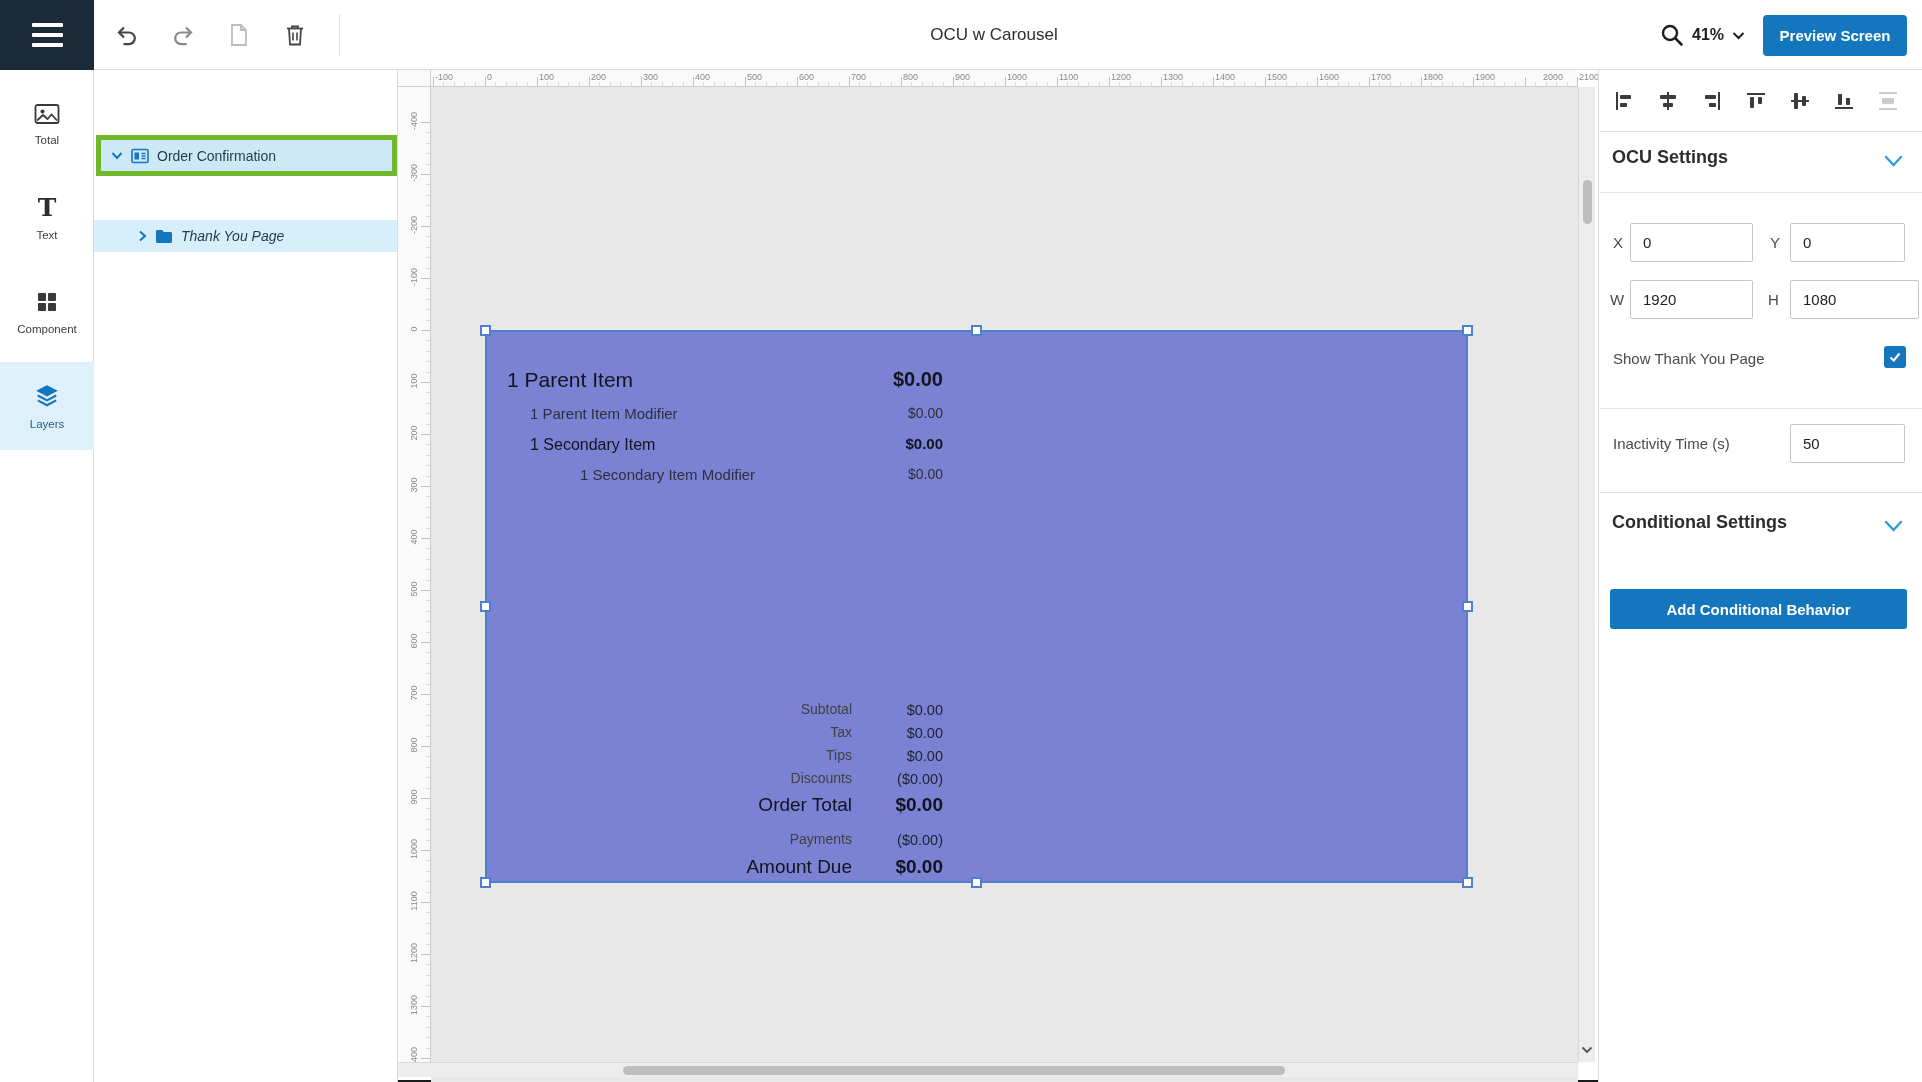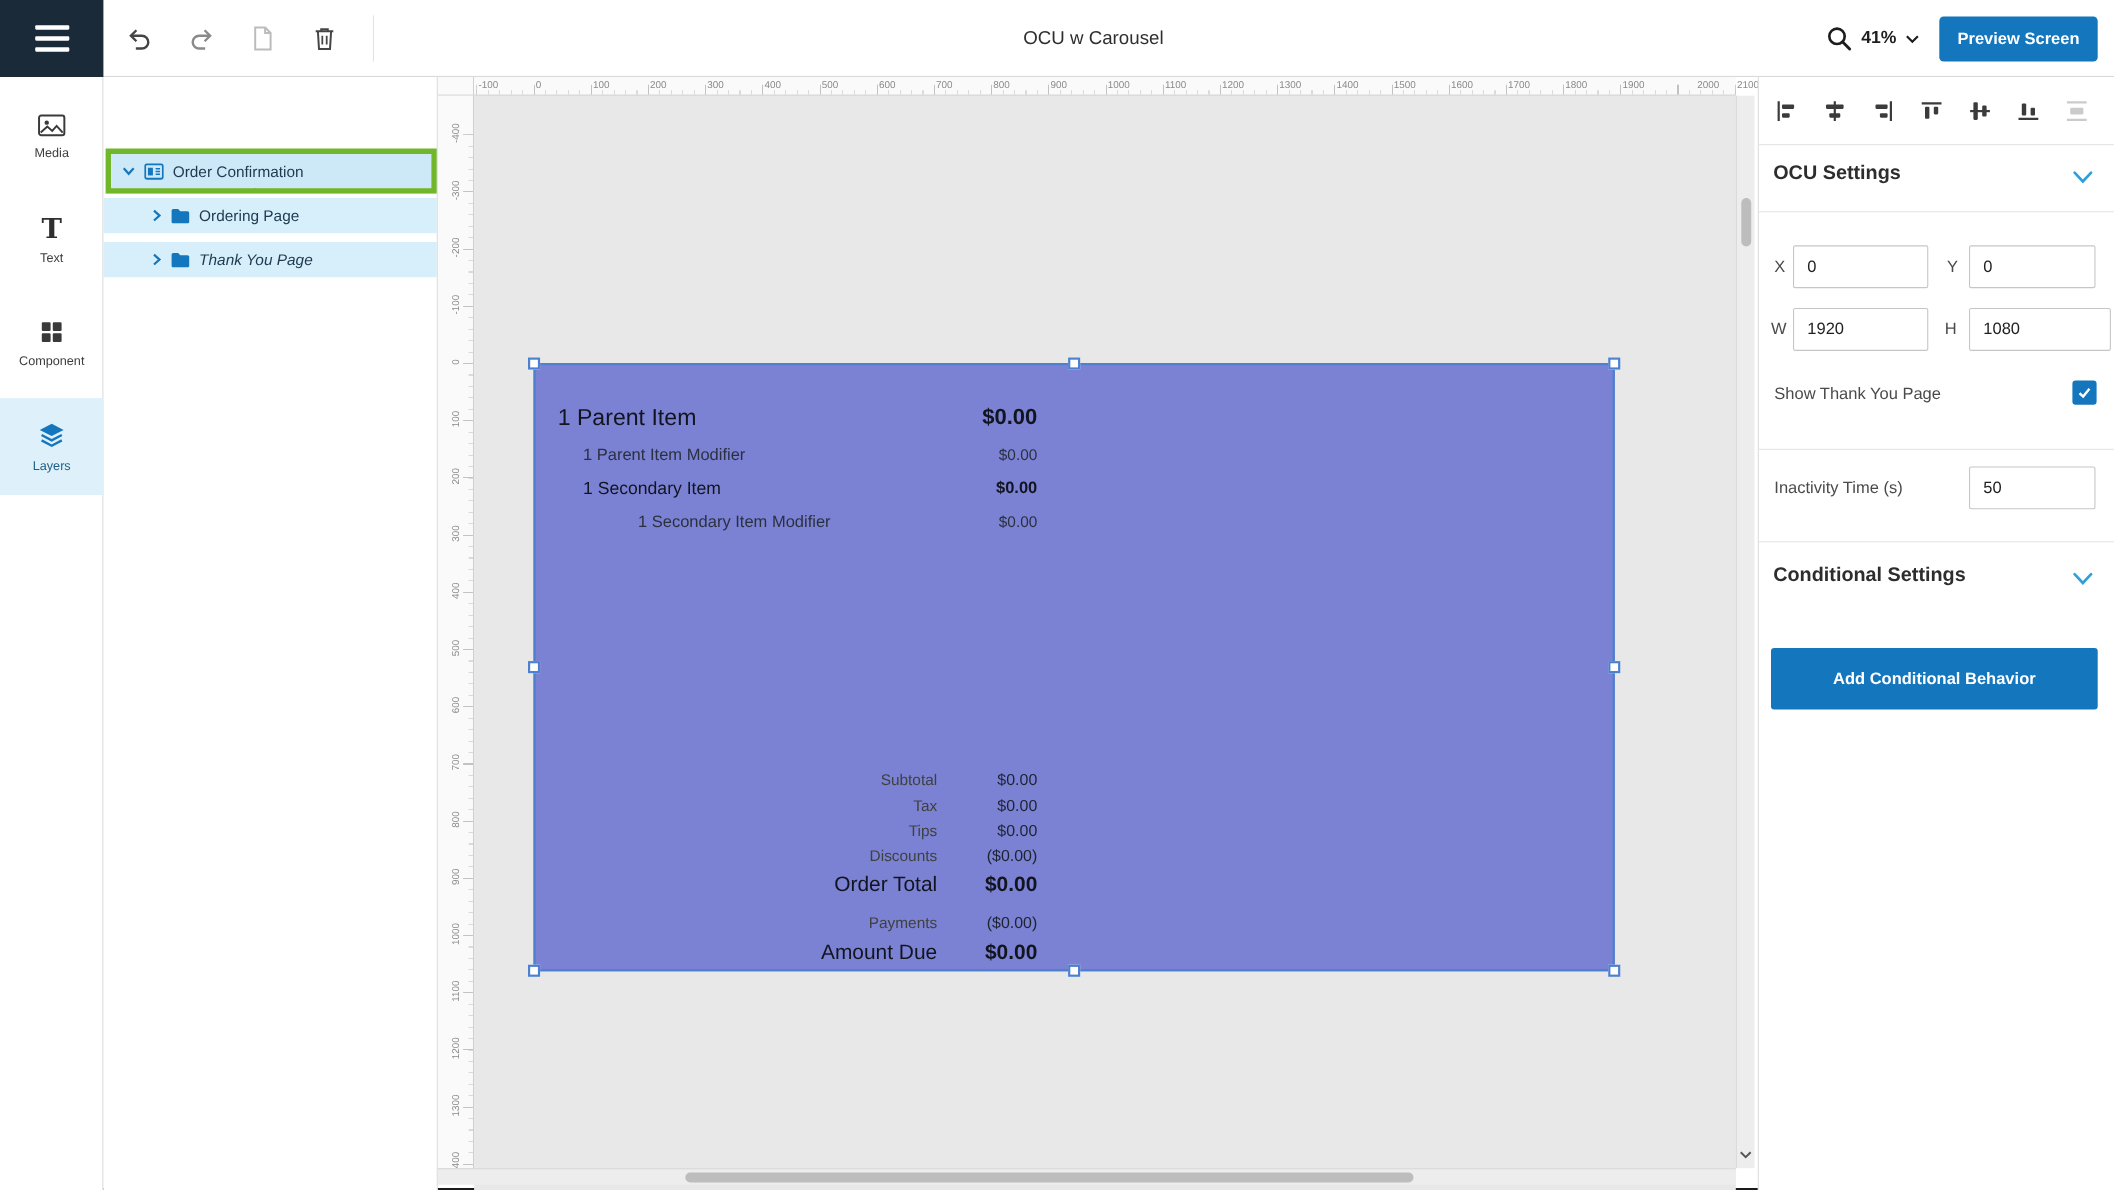--- a/index.html
+++ b/index.html
@@ -94,21 +94,21 @@
   
   .right-panel { position:absolute; left:1598px; top:70px; width:324px; height:1012px; background:#fff; border-left:1px solid #ddd; z-index:8; }
   .align-toolbar { position:absolute; left:1613px; top:87px; display:flex; gap:22px; z-index:9; }
   .align-toolbar button { width:22px; height:28px; display:flex; align-items:center; justify-content:center; }
   .rp-div { position:absolute; left:1598px; width:324px; height:1px; background:#e5e5e5; z-index:9; }
   .sec-header { position:absolute; left:1612px; font-size:18px; font-weight:700; color:#2d2d2d; z-index:9; white-space:nowrap; }
   .sec-chevron { position:absolute; left:1884px; z-index:9; }
   .fld-label { position:absolute; font-size:15px; color:#4a4a4a; z-index:9; white-space:nowrap; }
   .fld { position:absolute; height:39px; border:1px solid #c6c6c6; border-radius:2px; font-size:15px; color:#1f1f1f; padding:0 12px; background:#fff; z-index:9; font-family:inherit; outline:none; }
   .checkbox { position:absolute; left:1884px; top:346px; width:22px; height:22px; background:#1476bd; border-radius:3px; display:flex; align-items:center; justify-content:center; z-index:9; }
-  .add-cb-btn { position:absolute; left:1610px; top:589px; width:297px; height:56px; background:#1476bd; color:#fff; font-size:15px; font-weight:600; border-radius:3px; display:flex; align-items:center; justify-content:center; z-index:9; }
+  .add-cb-btn { position:absolute; left:1610px; top:589px; width:297px; height:40px; background:#1476bd; color:#fff; font-size:15px; font-weight:600; border-radius:3px; display:flex; align-items:center; justify-content:center; z-index:9; }
 </style>
 </head>
 <body>
 
 <div class="screen" data-interactable="false">
 
   <div class="topbar" data-interactable="false">
     <button class="hamburger" data-interactable="true">
       <span data-interactable="false"></span>
         <span data-interactable="false"></span>
@@ -160,21 +160,21 @@
     <button class="preview-btn" data-interactable="true">Preview Screen</button>
   </div>
 
   <div class="sidebar" data-interactable="false">
     <div class="side-item" style="top:10px" data-interactable="true">
       <svg width="26" height="22" viewBox="0 0 26 22" data-interactable="false">
         <rect x="1.5" y="2" width="23" height="18" rx="2" fill="none" stroke="#3a3a3a" stroke-width="1.8"></rect>
         <circle cx="8.5" cy="8.5" r="2" fill="#3a3a3a"></circle>
         <path d="M3 17.5 l6 -5.5 4.5 4 4 -4.5 5.5 6" fill="none" stroke="#3a3a3a" stroke-width="1.8"></path>
       </svg>
-      <span class="lbl" data-interactable="false">Media</span>
+      <span class="lbl" data-interactable="false">Total</span>
     </div>
     <div class="side-item" style="top:104px" data-interactable="true">
       <span class="t-glyph" data-interactable="false">T</span>
       <span class="lbl" data-interactable="false">Text</span>
     </div>
     <div class="side-item" style="top:198px" data-interactable="true">
       <svg width="24" height="24" viewBox="0 0 24 24" data-interactable="false" fill="#3a3a3a">
         <rect x="3" y="3" width="8" height="8" rx="1"></rect>
           <rect x="13" y="3" width="8" height="8" rx="1"></rect>
         <rect x="3" y="13" width="8" height="8" rx="1"></rect>
@@ -200,29 +200,20 @@
       <svg width="12" height="9" viewBox="0 0 12 9" data-interactable="true">
         <path d="M1.5 2 L6 7 L10.5 2" stroke="#1476bd" stroke-width="2" fill="none"></path>
       </svg>
       <svg width="18" height="16" viewBox="0 0 18 16" data-interactable="false">
         <rect x="1" y="1.5" width="16" height="13" rx="1.5" fill="none" stroke="#1476bd" stroke-width="1.6"></rect>
         <rect x="3.5" y="4.5" width="4.5" height="7" fill="#1476bd"></rect>
         <path d="M10.5 5.5h4 M10.5 8h4 M10.5 10.5h4" stroke="#1476bd" stroke-width="1.4"></path>
       </svg>
       <span class="lr-label" data-interactable="false">Order Confirmation</span>
     </div>
-  </div>
-  <div class="layer-row row2" style="z-index:11" data-interactable="true">
-    <svg width="9" height="12" viewBox="0 0 9 12" data-interactable="true">
-      <path d="M2 1.5 L7 6 L2 10.5" stroke="#1476bd" stroke-width="2" fill="none"></path>
-    </svg>
-    <svg width="18" height="15" viewBox="0 0 18 15" data-interactable="false">
-      <path d="M1 2.5 C1 1.7 1.7 1 2.5 1 H7 l1.8 2 H15.5 C16.3 3 17 3.7 17 4.5 V12.5 C17 13.3 16.3 14 15.5 14 H2.5 C1.7 14 1 13.3 1 12.5 Z" fill="#1476bd"></path>
-    </svg>
-    <span class="lr-label" data-interactable="false">Ordering Page</span>
   </div>
   <div class="layer-row row3" style="z-index:11" data-interactable="true">
     <svg width="9" height="12" viewBox="0 0 9 12" data-interactable="true">
       <path d="M2 1.5 L7 6 L2 10.5" stroke="#1476bd" stroke-width="2" fill="none"></path>
     </svg>
     <svg width="18" height="15" viewBox="0 0 18 15" data-interactable="false">
       <path d="M1 2.5 C1 1.7 1.7 1 2.5 1 H7 l1.8 2 H15.5 C16.3 3 17 3.7 17 4.5 V12.5 C17 13.3 16.3 14 15.5 14 H2.5 C1.7 14 1 13.3 1 12.5 Z" fill="#1476bd"></path>
     </svg>
     <span class="lr-label" data-interactable="false">Thank You Page</span>
   </div>

